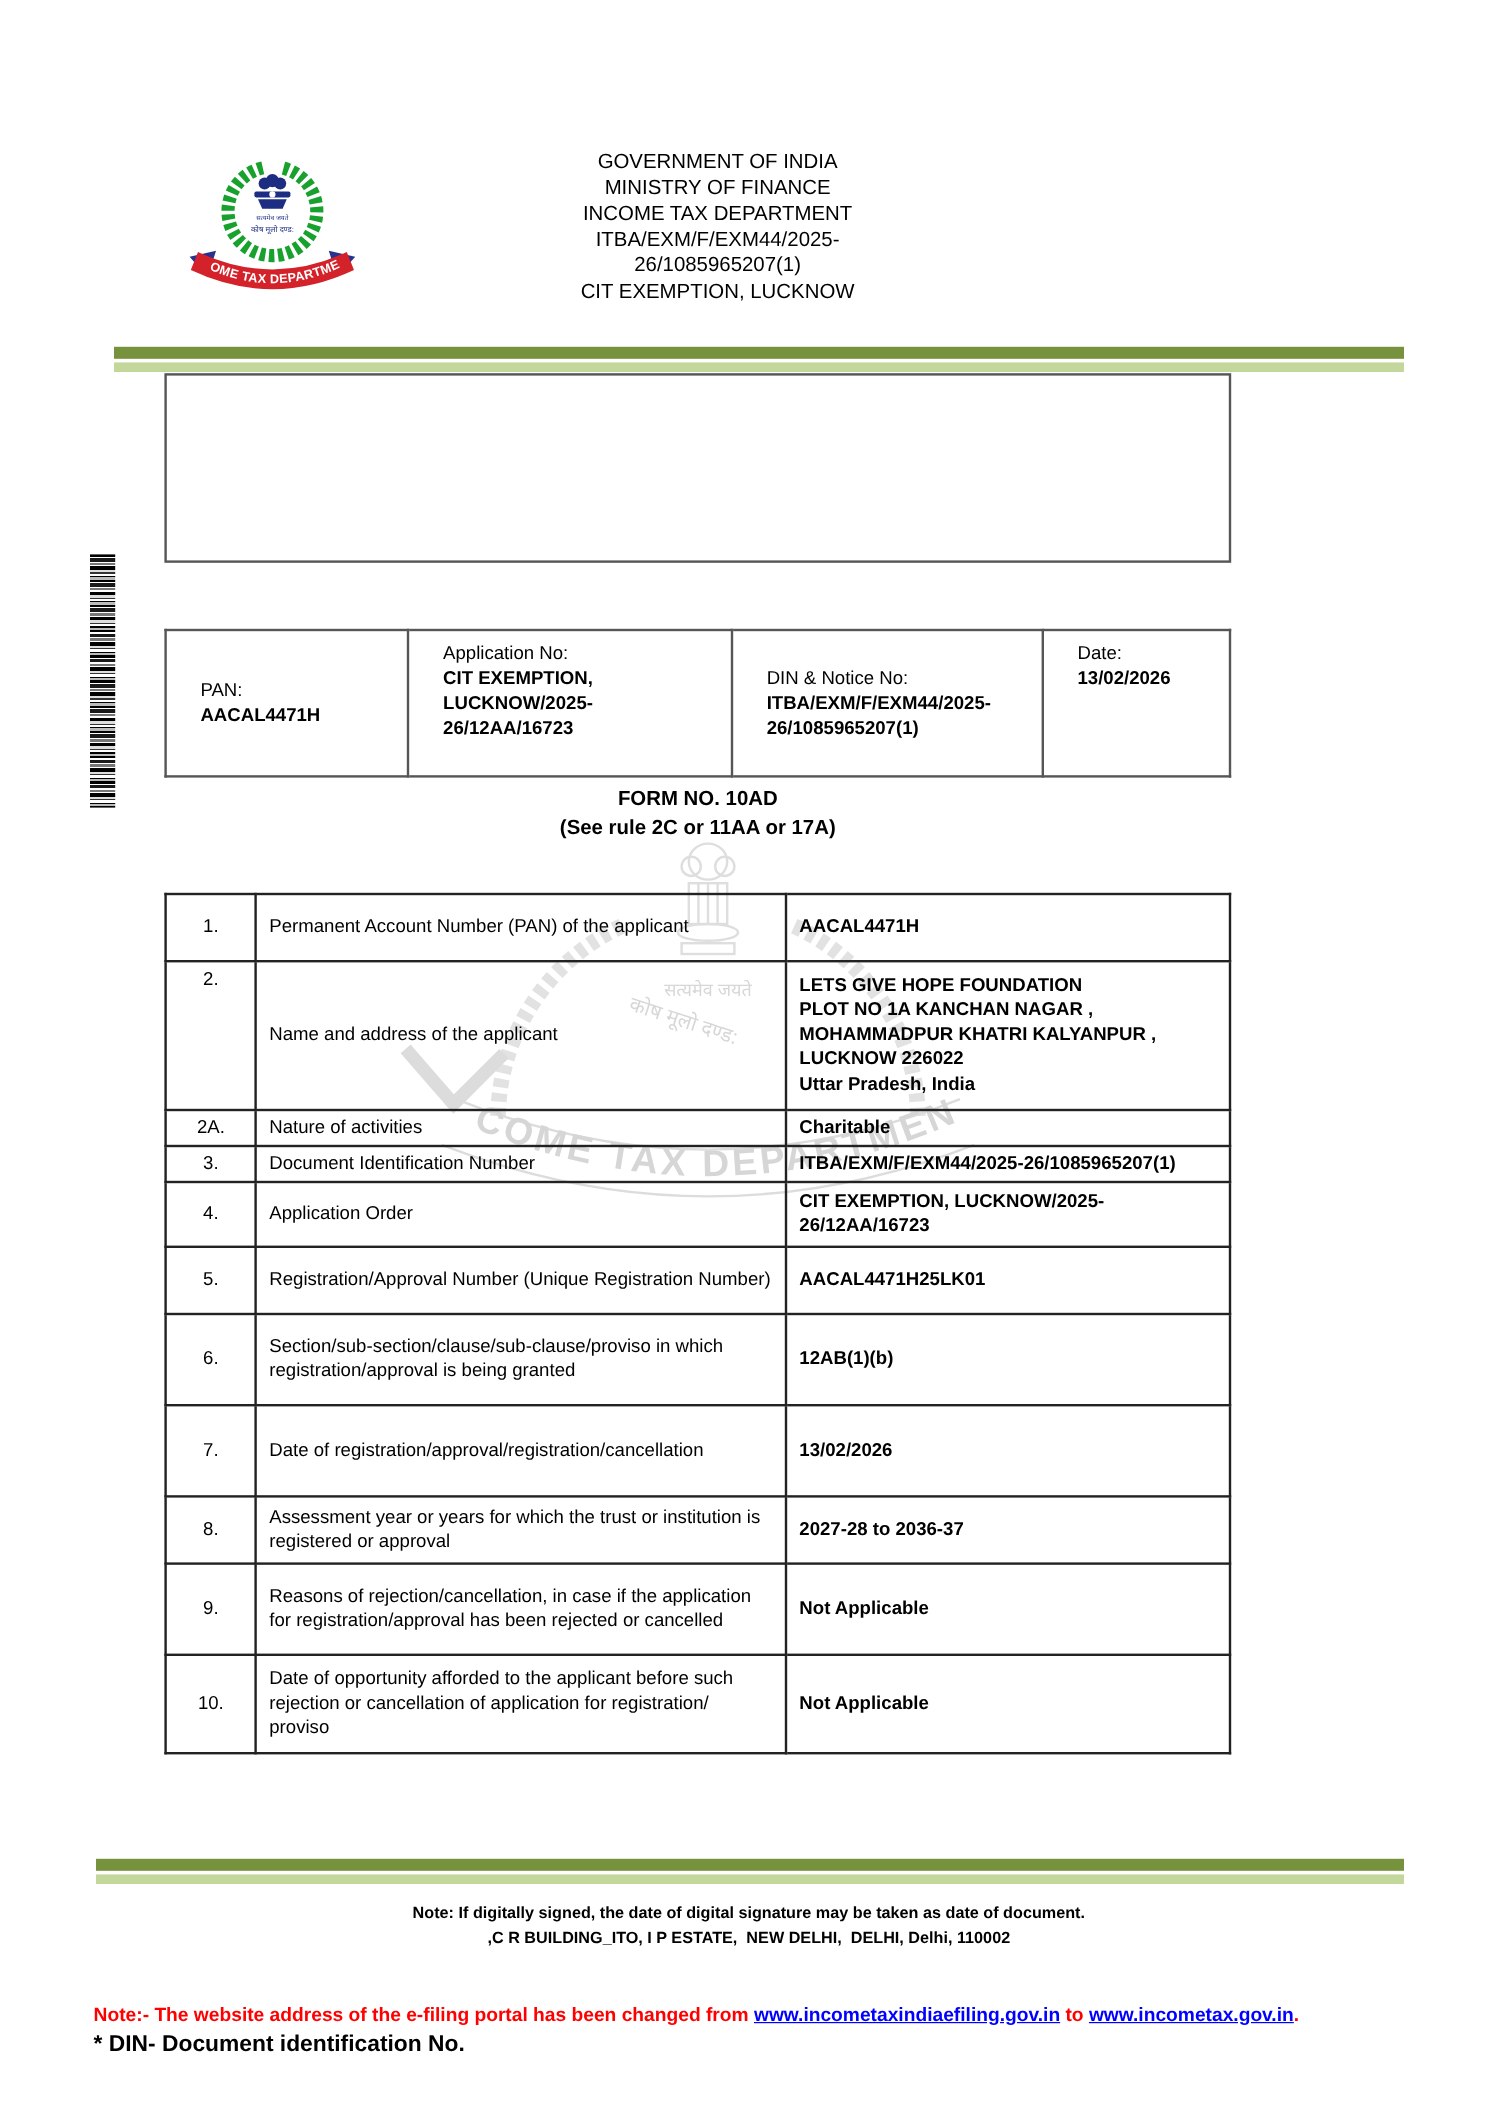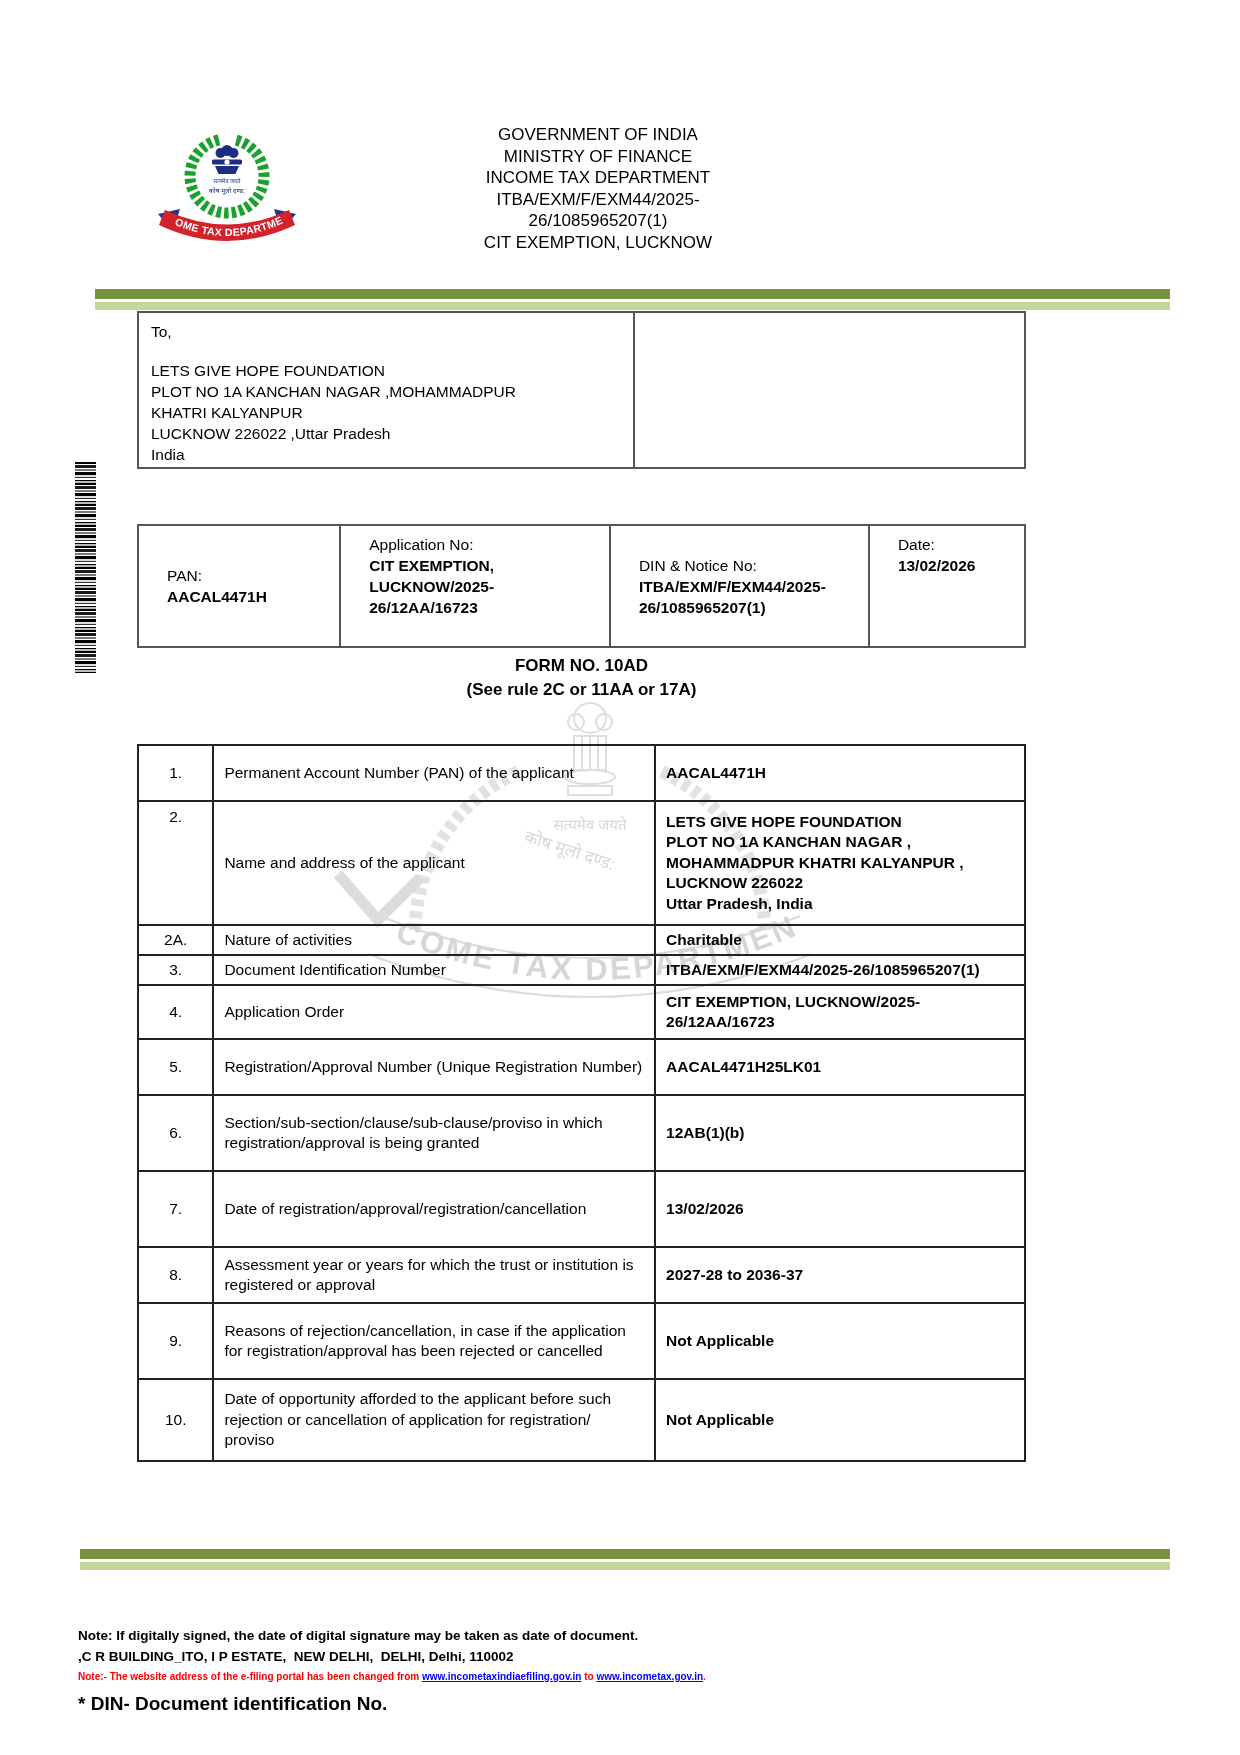--- a/index.html
+++ b/index.html
@@ -66,25 +66,25 @@
   .main-table td.num { text-align:center; }
   .main-table td.val { font-weight:bold; white-space:pre-line; }
   .main-table tr.vtop td.num { vertical-align:top; padding-top:5px; }
 
   
   .watermark { position:absolute; left:320px; top:678px; width:540px; height:330px; z-index:0; pointer-events:none; }
   .layer { position:relative; z-index:1; }
 
   
   .footer-notes {
-    position:absolute; left:78px; top:1625px; width:1092px; text-align:left;
+    position:absolute; left:78px; top:1583px; width:1092px; text-align:center;
     font-size:13.5px; font-weight:bold; line-height:21px;
   }
   .efiling-note {
-    position:absolute; left:78px; top:1671px; font-size:10px; font-weight:bold; color:var(--note-red);
+    position:absolute; left:78px; top:1671px; font-size:16px; font-weight:bold; color:var(--note-red);
   }
   .efiling-note a { color:var(--link-blue); text-decoration:underline; }
   .din-note { position:absolute; left:78px; top:1693px; font-size:19px; font-weight:bold; color:#000; }
 </style>
 </head>
 <body>
 
 <div class="page" style="--green-dark:#76923C; --green-light:#C4D79B; --note-red:#FF0000; --link-blue:#0000FF;">
 
   <svg class="watermark" viewBox="0 0 540 330">
@@ -147,28 +147,20 @@
 ITBA/EXM/F/EXM44/2025-
 26/1085965207(1)
 CIT EXEMPTION, LUCKNOW</div>
 
     <div class="bar bar-top">
       <div class="dark"></div>
       <div class="light"></div>
     </div>
 
     <div class="addr-box">
-      <div class="addr-left">
-        <div>To,</div>
-        <div class="addr-lines pre">LETS GIVE HOPE FOUNDATION
-PLOT NO 1A KANCHAN NAGAR ,MOHAMMADPUR
-KHATRI KALYANPUR
-LUCKNOW 226022 ,Uttar Pradesh
-India</div>
-      </div>
       <div class="addr-right"></div>
     </div>
 
     <div class="barcode"></div>
 
     <table class="sum-table">
       <colgroup>
           <col style="width:22.8%">
           <col style="width:30.4%">
           <col style="width:29.2%">

